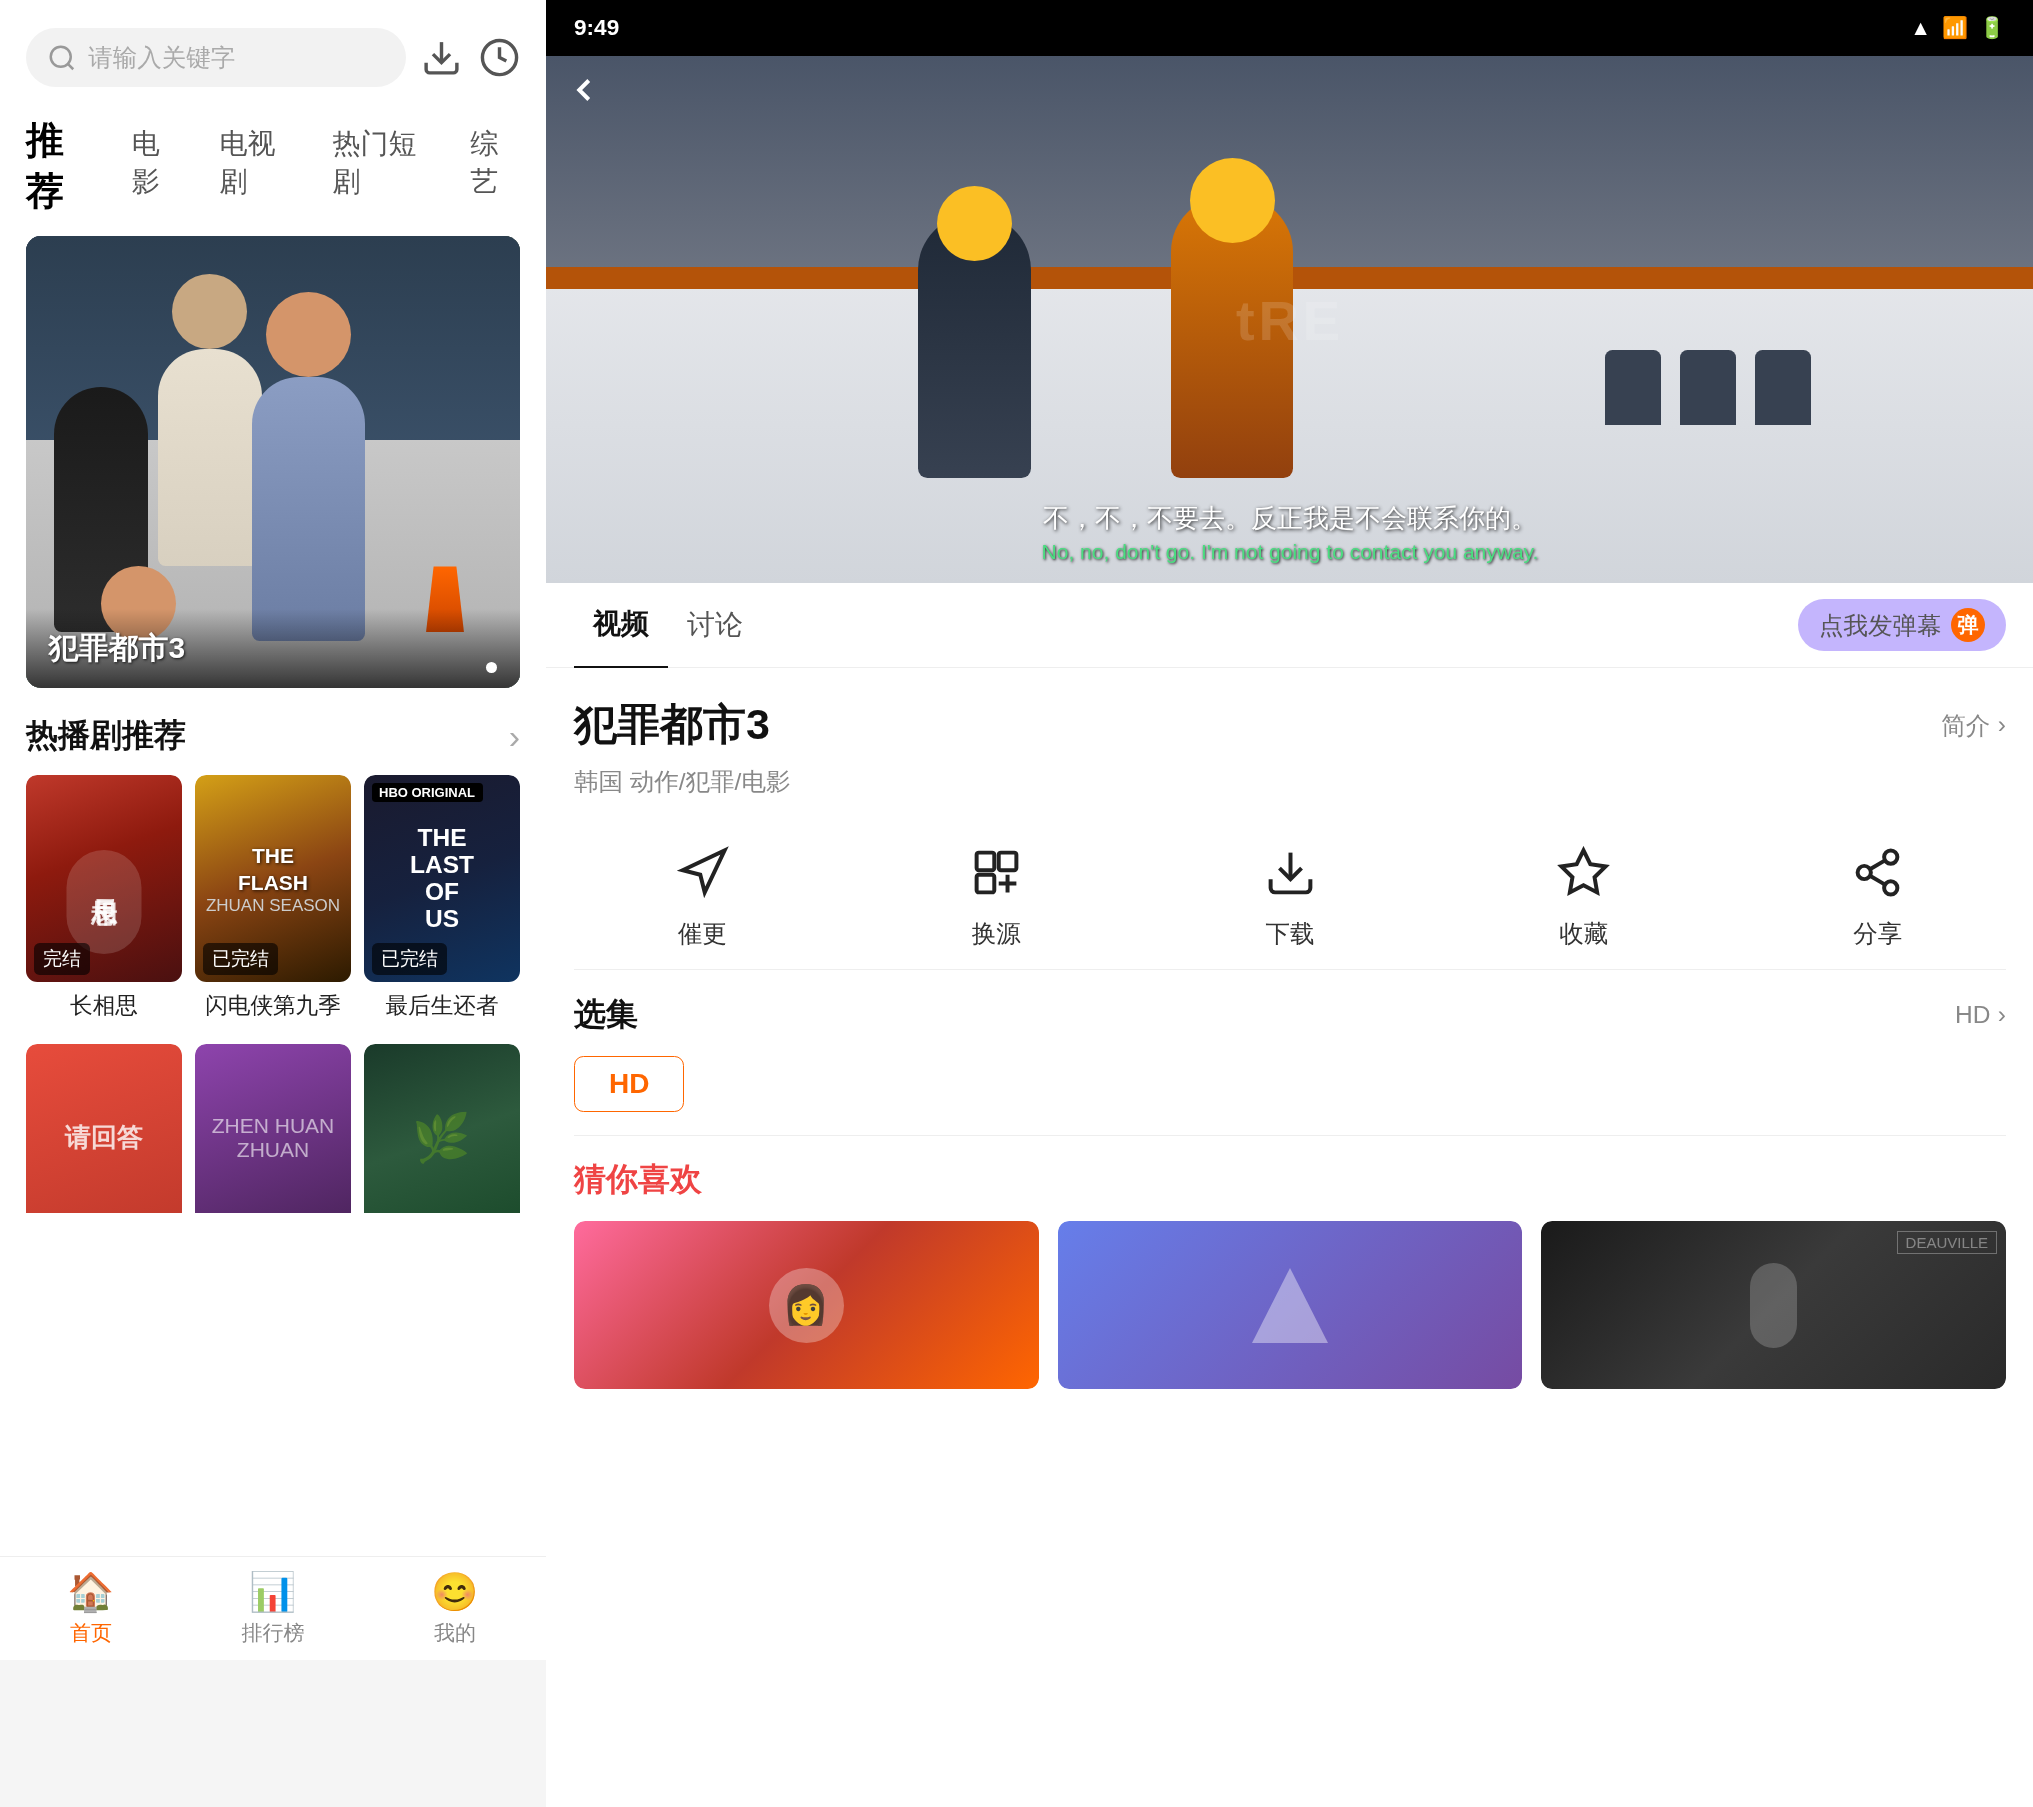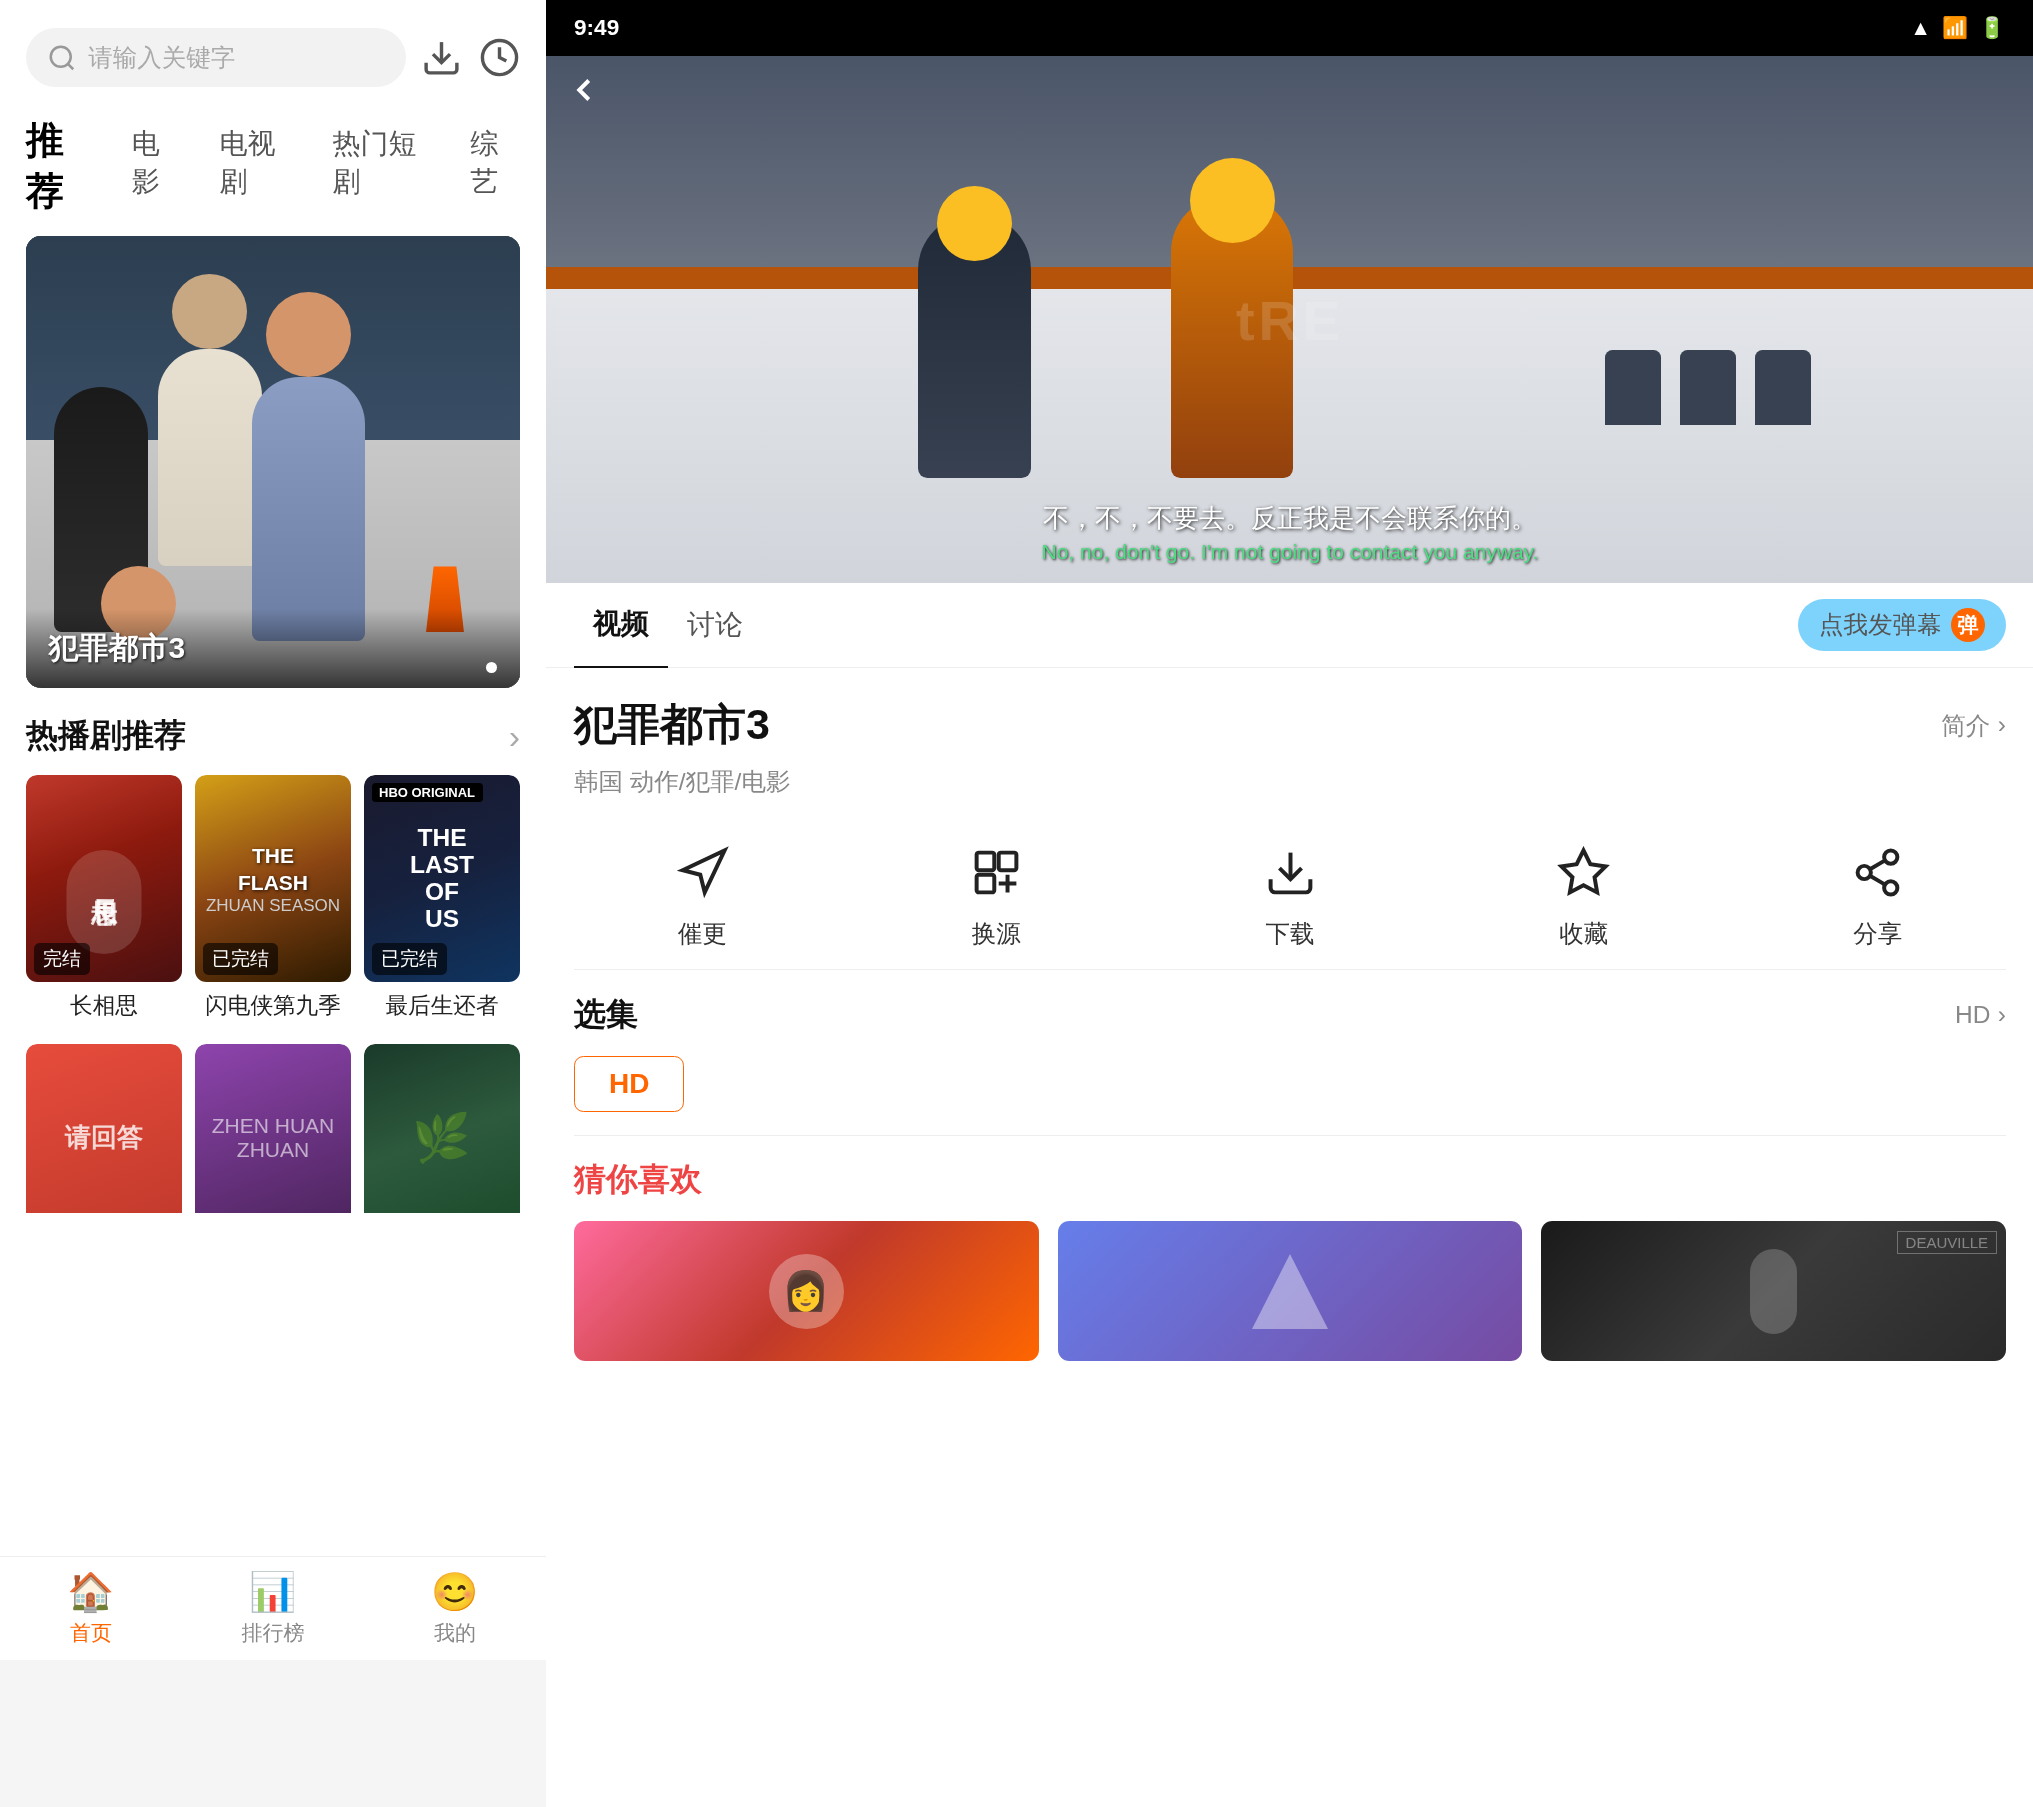--- a/index.html
+++ b/index.html
@@ -392,23 +392,23 @@
       cursor: pointer;
     }
     .detail-tab.active {
       color: #111;
       font-weight: 700;
       border-bottom: 2.8px solid #111;
     }
     .danmu-btn {
       margin-left: auto;
       display: flex;
-      align-items: flex-start;
+      align-items: center;
       gap: 9.4px;
-      background: #7dd3fc;
+      background: #c4b5fd;
       border-radius: 28px;
       padding: 9.4px 21px;
       cursor: pointer;
     }
     .danmu-text {
       font-size: 24.5px;
       color: #555;
     }
     .danmu-badge {
       width: 34px; height: 34px;
@@ -534,23 +534,23 @@
       font-weight: 700;
       color: #ef4444;
       margin-bottom: 19px;
     }
     .recommend-grid {
       display: flex;
       gap: 19px;
     }
     .recommend-card {
       flex: 1;
-      border-radius: 0;
+      border-radius: 11px;
       overflow: hidden;
-      height: 140px;
+      height: 168px;
     }
     .recommend-card-img-1 {
       background: linear-gradient(135deg, #ff6b9d 0%, #c0392b 50%, #ff6600 100%);
       width: 100%; height: 100%;
     }
     .recommend-card-img-2 {
       background: linear-gradient(135deg, #667eea 0%, #764ba2 100%);
       width: 100%; height: 100%;
     }
     .recommend-card-img-3 {

